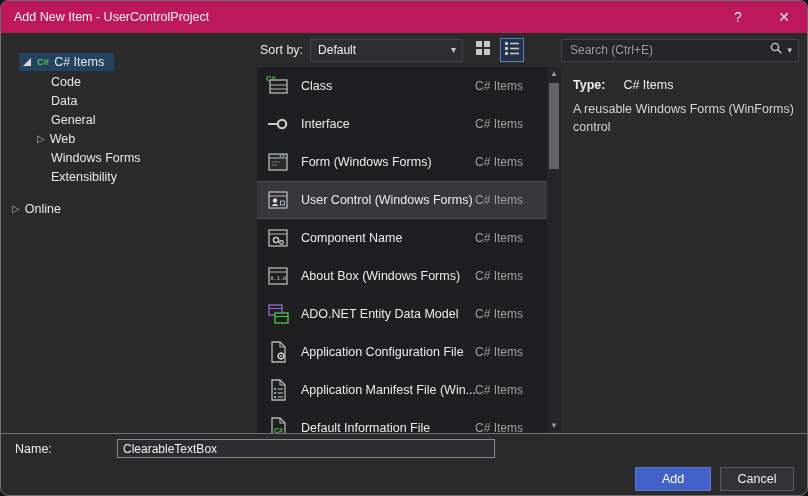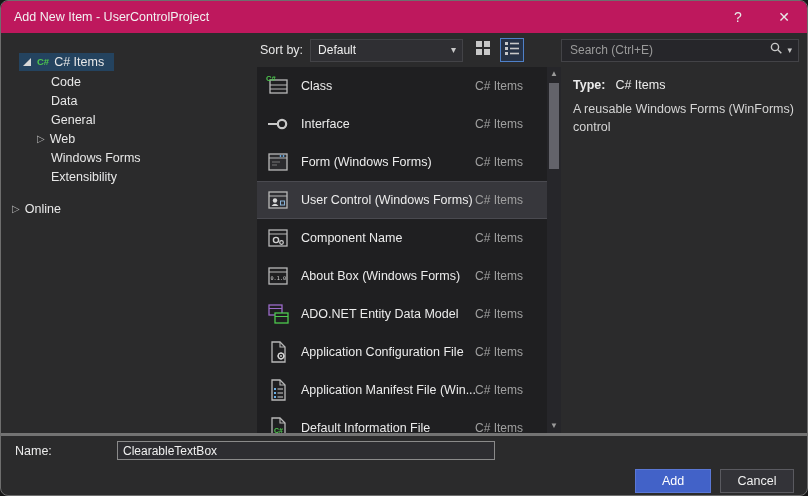--- a/index.html
+++ b/index.html
@@ -64,25 +64,25 @@
 
   
   .right{flex:1;display:flex;flex-direction:column;min-width:0;}
   .search-row{height:34px;flex:none;display:flex;align-items:center;padding-right:8px;}
   .search{flex:1;height:23px;background:#26262a;border:1px solid #434347;display:flex;align-items:center;padding:0 6px;}
   .search input{flex:1;min-width:0;background:transparent;border:none;outline:none;color:#e8e8e8;font-size:12px;font-family:inherit;}
   .search input::placeholder{color:#9a9a9a;}
   .search .chev{margin-left:4px;font-size:9px;}
   .details{padding:11px 12px 0 12px;font-size:12.5px;}
   .type-row{margin-bottom:9px;}
-  .type-label{font-weight:bold;margin-right:10px;}
+  .type-label{font-weight:bold;margin-right:18px;}
   .desc{color:#d4d4d4;max-width:238px;line-height:1.4;}
 
   
-  .footer{height:62px;flex:none;border-top:3px solid #737373;display:flex;flex-direction:column;}
+  .footer{height:62px;flex:none;border-top:1px solid #737373;display:flex;flex-direction:column;}
   .name-row{display:flex;align-items:center;margin-top:5px;}
   .name-label{font-size:12.5px;padding-left:14px;width:116px;flex:none;}
   .name-input{width:378px;height:19px;background:#2d2d31;border:1px solid #8a8a8a;color:#f0f0f0;
               font-size:12px;font-family:inherit;padding:0 5px;outline:none;}
   .btn-row{display:flex;justify-content:flex-end;gap:9px;padding-right:13px;margin-top:9px;}
   button{height:24px;font-size:12.5px;font-family:inherit;}
   .add{width:76px;background:#4262c8;color:#fff;border:1px solid #5a77d4;}
   .cancel{width:74px;background:#333338;color:#f0f0f0;border:1px solid #5a5a60;}
 </style>
 </head>

